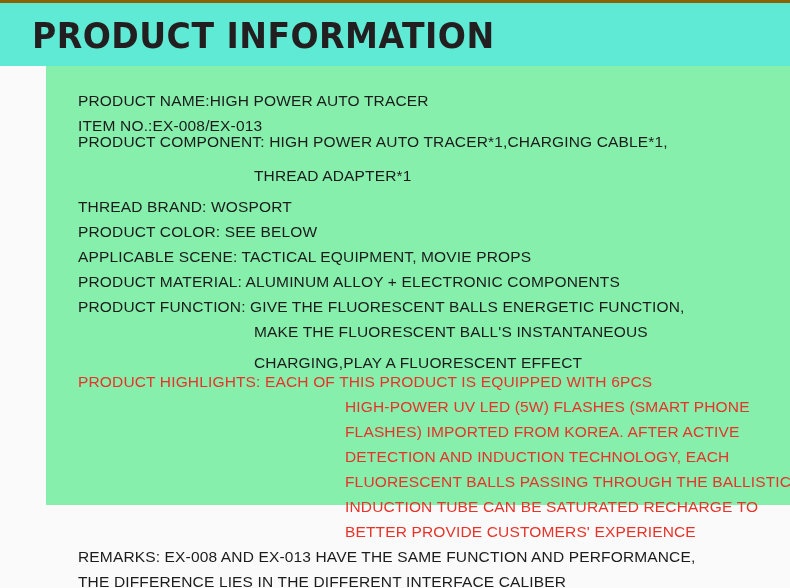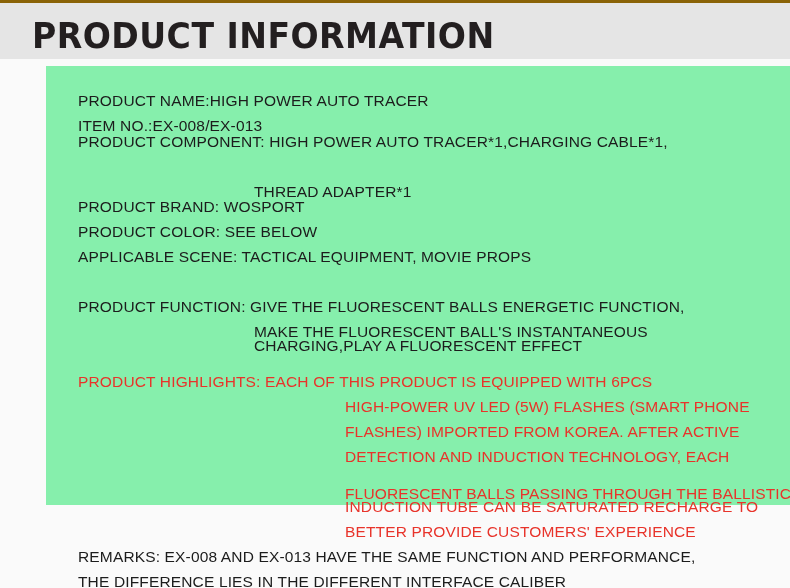--- a/index.html
+++ b/index.html
@@ -20,22 +20,22 @@
     height: 588px;
     background: #fafafa;
   }
 
   
   .header-band {
     position: absolute;
     left: 0;
     top: 0;
     width: 790px;
-    height: 59px;
-    background: #e5e5e5;
+    height: 66px;
+    background: #5eead4;
     border-top: 3px solid #8a6306;
     box-sizing: border-box;
   }
   .header-title {
     position: absolute;
     left: 32px;
     top: 13px;
     font-family: "DejaVu Sans", sans-serif;
     font-size: 36px;
     font-weight: bold;
@@ -82,31 +82,32 @@
 <div class="page">
 
   <div class="header-band">
     <div class="header-title">PRODUCT INFORMATION</div>
   </div>
 
   <div class="body-area">
       <div class="line ind-0" style="top: 25px;">PRODUCT NAME:HIGH POWER AUTO TRACER</div>
       <div class="line ind-0" style="top: 50px; text-align: center;">ITEM NO.:EX-008/EX-013</div>
       <div class="line ind-0" style="top: 66px;">PRODUCT COMPONENT: HIGH POWER AUTO TRACER*1,CHARGING CABLE*1,</div>
-      <div class="line ind-1" style="top: 116px; text-align: right;">THREAD ADAPTER*1</div>
-      <div class="line ind-0" style="top: 131px;">PRODUCT BRAND: WOSPORT</div>
+      <div class="line ind-1" style="top: 100px; text-align: right;">THREAD ADAPTER*1</div>
+      <div class="line ind-0" style="top: 131px;">THREAD BRAND: WOSPORT</div>
       <div class="line ind-0" style="top: 156px;">PRODUCT COLOR: SEE BELOW</div>
       <div class="line ind-0" style="top: 181px;">APPLICABLE SCENE: TACTICAL EQUIPMENT, MOVIE PROPS</div>
+      <div class="line ind-0" style="top: 206px;">PRODUCT MATERIAL: ALUMINUM ALLOY + ELECTRONIC COMPONENTS</div>
       <div class="line ind-0" style="top: 231px;">PRODUCT FUNCTION: GIVE THE FLUORESCENT BALLS ENERGETIC FUNCTION,</div>
       <div class="line ind-1" style="top: 256px;">MAKE THE FLUORESCENT BALL'S INSTANTANEOUS</div>
-      <div class="line ind-1" style="top: 270px;">CHARGING,PLAY A FLUORESCENT EFFECT</div>
+      <div class="line ind-1" style="top: 287px;">CHARGING,PLAY A FLUORESCENT EFFECT</div>
       <div class="line ind-0 red" style="top: 306px;">PRODUCT HIGHLIGHTS: EACH OF THIS PRODUCT IS EQUIPPED WITH 6PCS</div>
       <div class="line ind-2 red" style="top: 331px;">HIGH-POWER UV LED (5W) FLASHES (SMART PHONE</div>
       <div class="line ind-2 red" style="top: 356px;">FLASHES) IMPORTED FROM KOREA. AFTER ACTIVE</div>
       <div class="line ind-2 red" style="top: 381px;">DETECTION AND INDUCTION TECHNOLOGY, EACH</div>
-      <div class="line ind-2 red" style="top: 418px;">FLUORESCENT BALLS PASSING THROUGH THE BALLISTIC</div>
+      <div class="line ind-2 red" style="top: 406px;">FLUORESCENT BALLS PASSING THROUGH THE BALLISTIC</div>
       <div class="line ind-2 red" style="top: 431px;">INDUCTION TUBE CAN BE SATURATED RECHARGE TO</div>
       <div class="line ind-2 red" style="top: 456px;">BETTER PROVIDE CUSTOMERS' EXPERIENCE</div>
       <div class="line ind-0" style="top: 481px; text-align: right;">REMARKS: EX-008 AND EX-013 HAVE THE SAME FUNCTION AND PERFORMANCE,</div>
       <div class="line ind-0" style="top: 506px;">THE DIFFERENCE LIES IN THE DIFFERENT INTERFACE CALIBER</div>
     </div>
 
 </div>
 
 </body></html>

